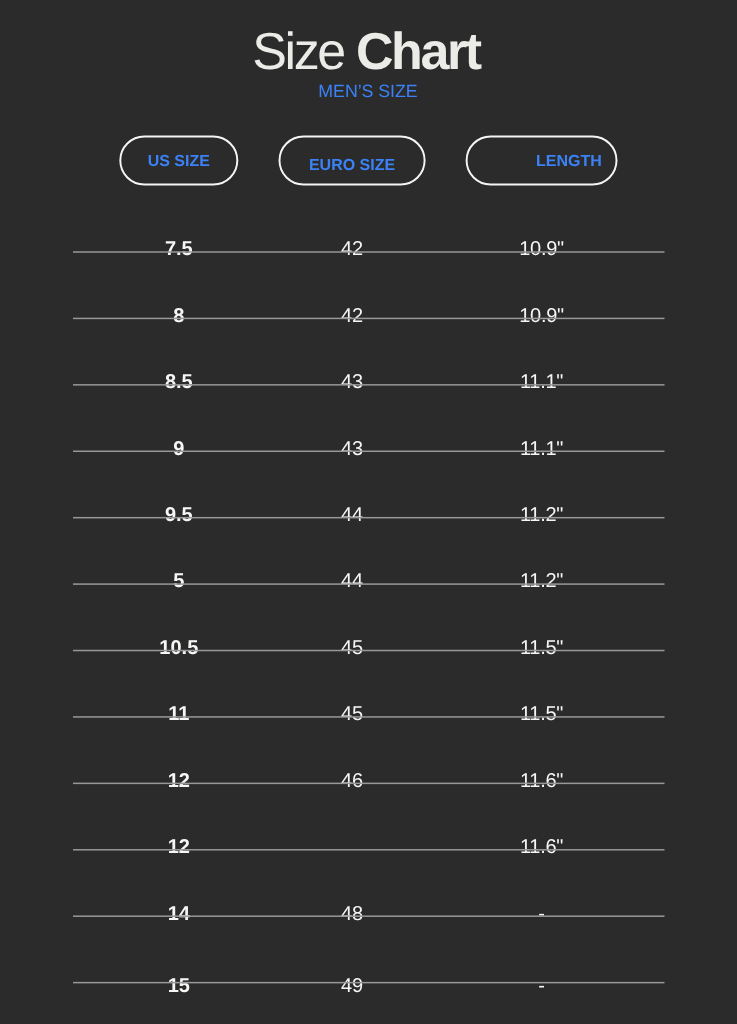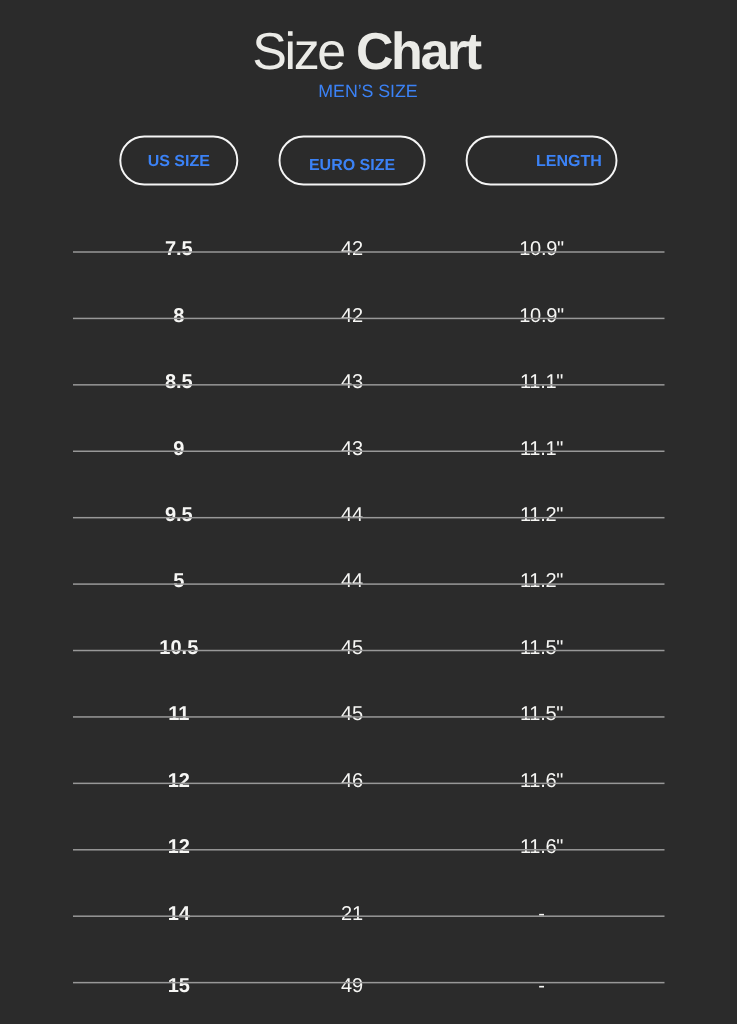--- a/index.html
+++ b/index.html
@@ -121,21 +121,21 @@
         <div class="cell c0">12</div>
         <div class="cell c1">46</div>
         <div class="cell c2">11.6"</div>
       </div>
     <div class="row" style="top:813.08px">
         <div class="cell c0">12</div>
         <div class="cell c2">11.6"</div>
       </div>
     <div class="row" style="top:879.50px">
         <div class="cell c0">14</div>
-        <div class="cell c1">21</div>
+        <div class="cell c1">48</div>
         <div class="cell c2">-</div>
       </div>
     <div class="row" style="top:952px">
         <div class="cell c0">15</div>
         <div class="cell c1">49</div>
         <div class="cell c2">-</div>
       </div>
   </div>
   <svg class="divider-layer" viewBox="0 0 737 1024" width="737" height="1024">
       <rect x="73" y="251.25" width="591.5" height="1.5" fill="#989898"></rect>

